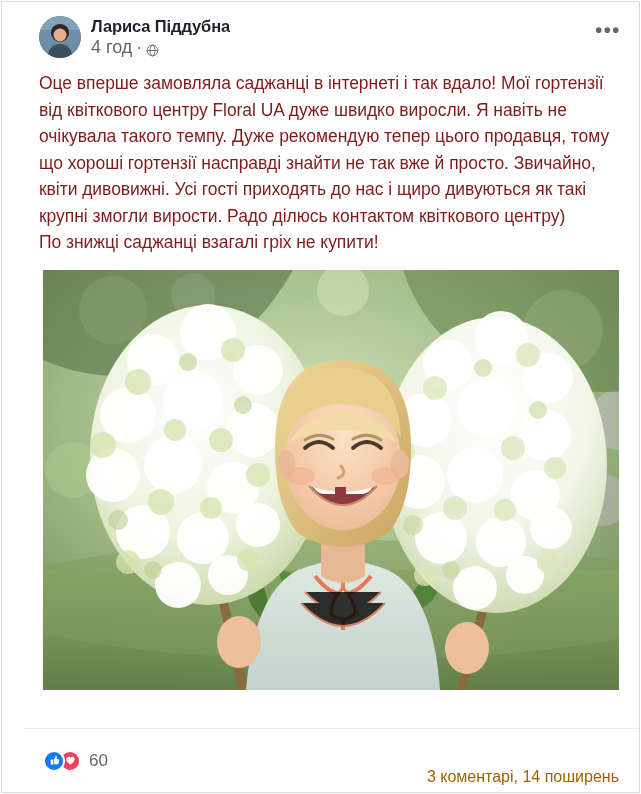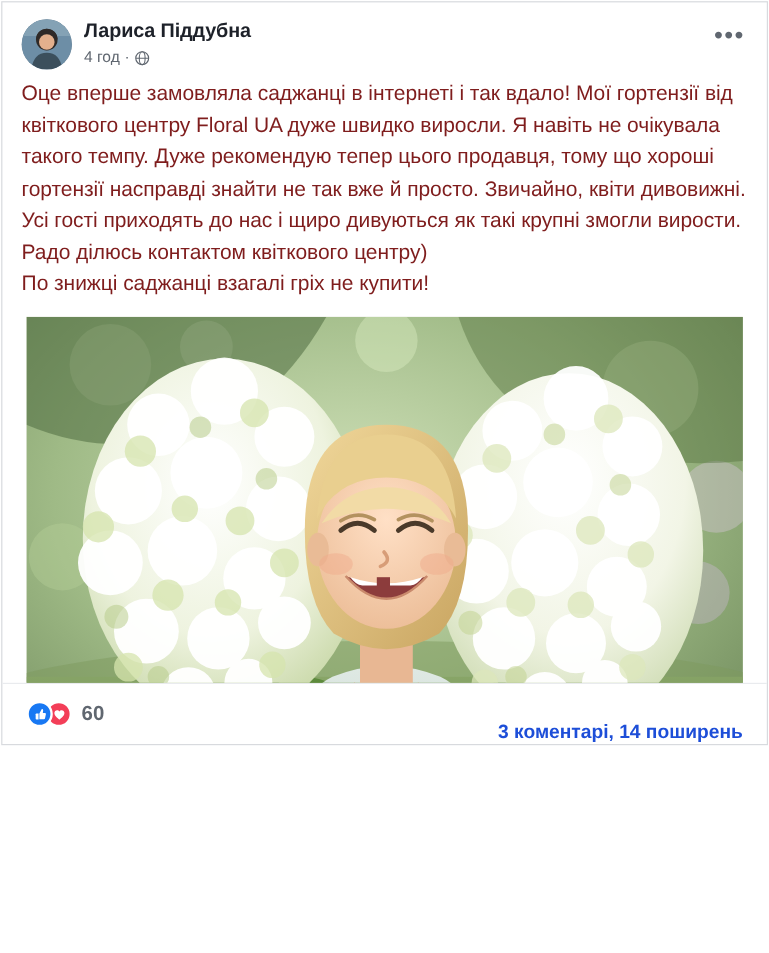--- a/index.html
+++ b/index.html
@@ -9,27 +9,28 @@
   }
   body {
     width: 641px;
     height: 794px;
     font-family: "Liberation Sans", sans-serif;
     overflow: hidden;
   }
   .post-card {
     position: relative;
     width: 639px;
-    height: 620px;
+    height: 792px;
     margin: 1px;
     background: #ffffff;
     border: 1px solid #d8dade;
     box-sizing: border-box;
     display: flex;
     flex-direction: column;
+    padding-left: 21px;
   }
   
   .post-header {
     display: flex;
     align-items: flex-start;
     padding: 14px 16px 0 16px;
     height: 62px;
     box-sizing: border-box;
   }
   .avatar {
@@ -50,24 +51,24 @@
   }
   .author-name {
     font-size: 16.5px;
     font-weight: bold;
     color: #1d2129;
     line-height: 19px;
     letter-spacing: -0.1px;
   }
   .meta-row {
     display: flex;
-    align-items: flex-start;
+    align-items: flex-end;
     margin-top: 4px;
     color: #606770;
-    font-size: 13px;
+    font-size: 18px;
     line-height: 15px;
   }
   .meta-sep {
     margin: 0 4px;
   }
   .globe-icon {
     display: inline-block;
     width: 13px;
     height: 13px;
     position: relative;
@@ -114,21 +115,20 @@
   
   .post-footer {
     margin-top: auto;
     padding: 0 20px;
     height: 64px;
     display: flex;
     align-items: center;
     justify-content: space-between;
     border-top: 1px solid #e9ebee;
     box-sizing: border-box;
-    font-weight: bold;
   }
   .reactions {
     display: flex;
     align-items: center;
   }
   .reaction-pill {
     display: flex;
     align-items: center;
   }
   .reaction-icon {
@@ -154,21 +154,21 @@
     margin-left: -6px;
     z-index: 1;
   }
   .reaction-count {
     margin-left: 8px;
     font-size: 17px;
     color: #606770;
   }
   .footer-right {
     font-size: 16px;
-    color: #1d4ed8;
+    color: #a16207;
     margin-top: 32px;
   }
 </style>
 </head>
 <body>
 
 <div class="post-card">
 
   <div class="post-header">
     <div class="avatar">

